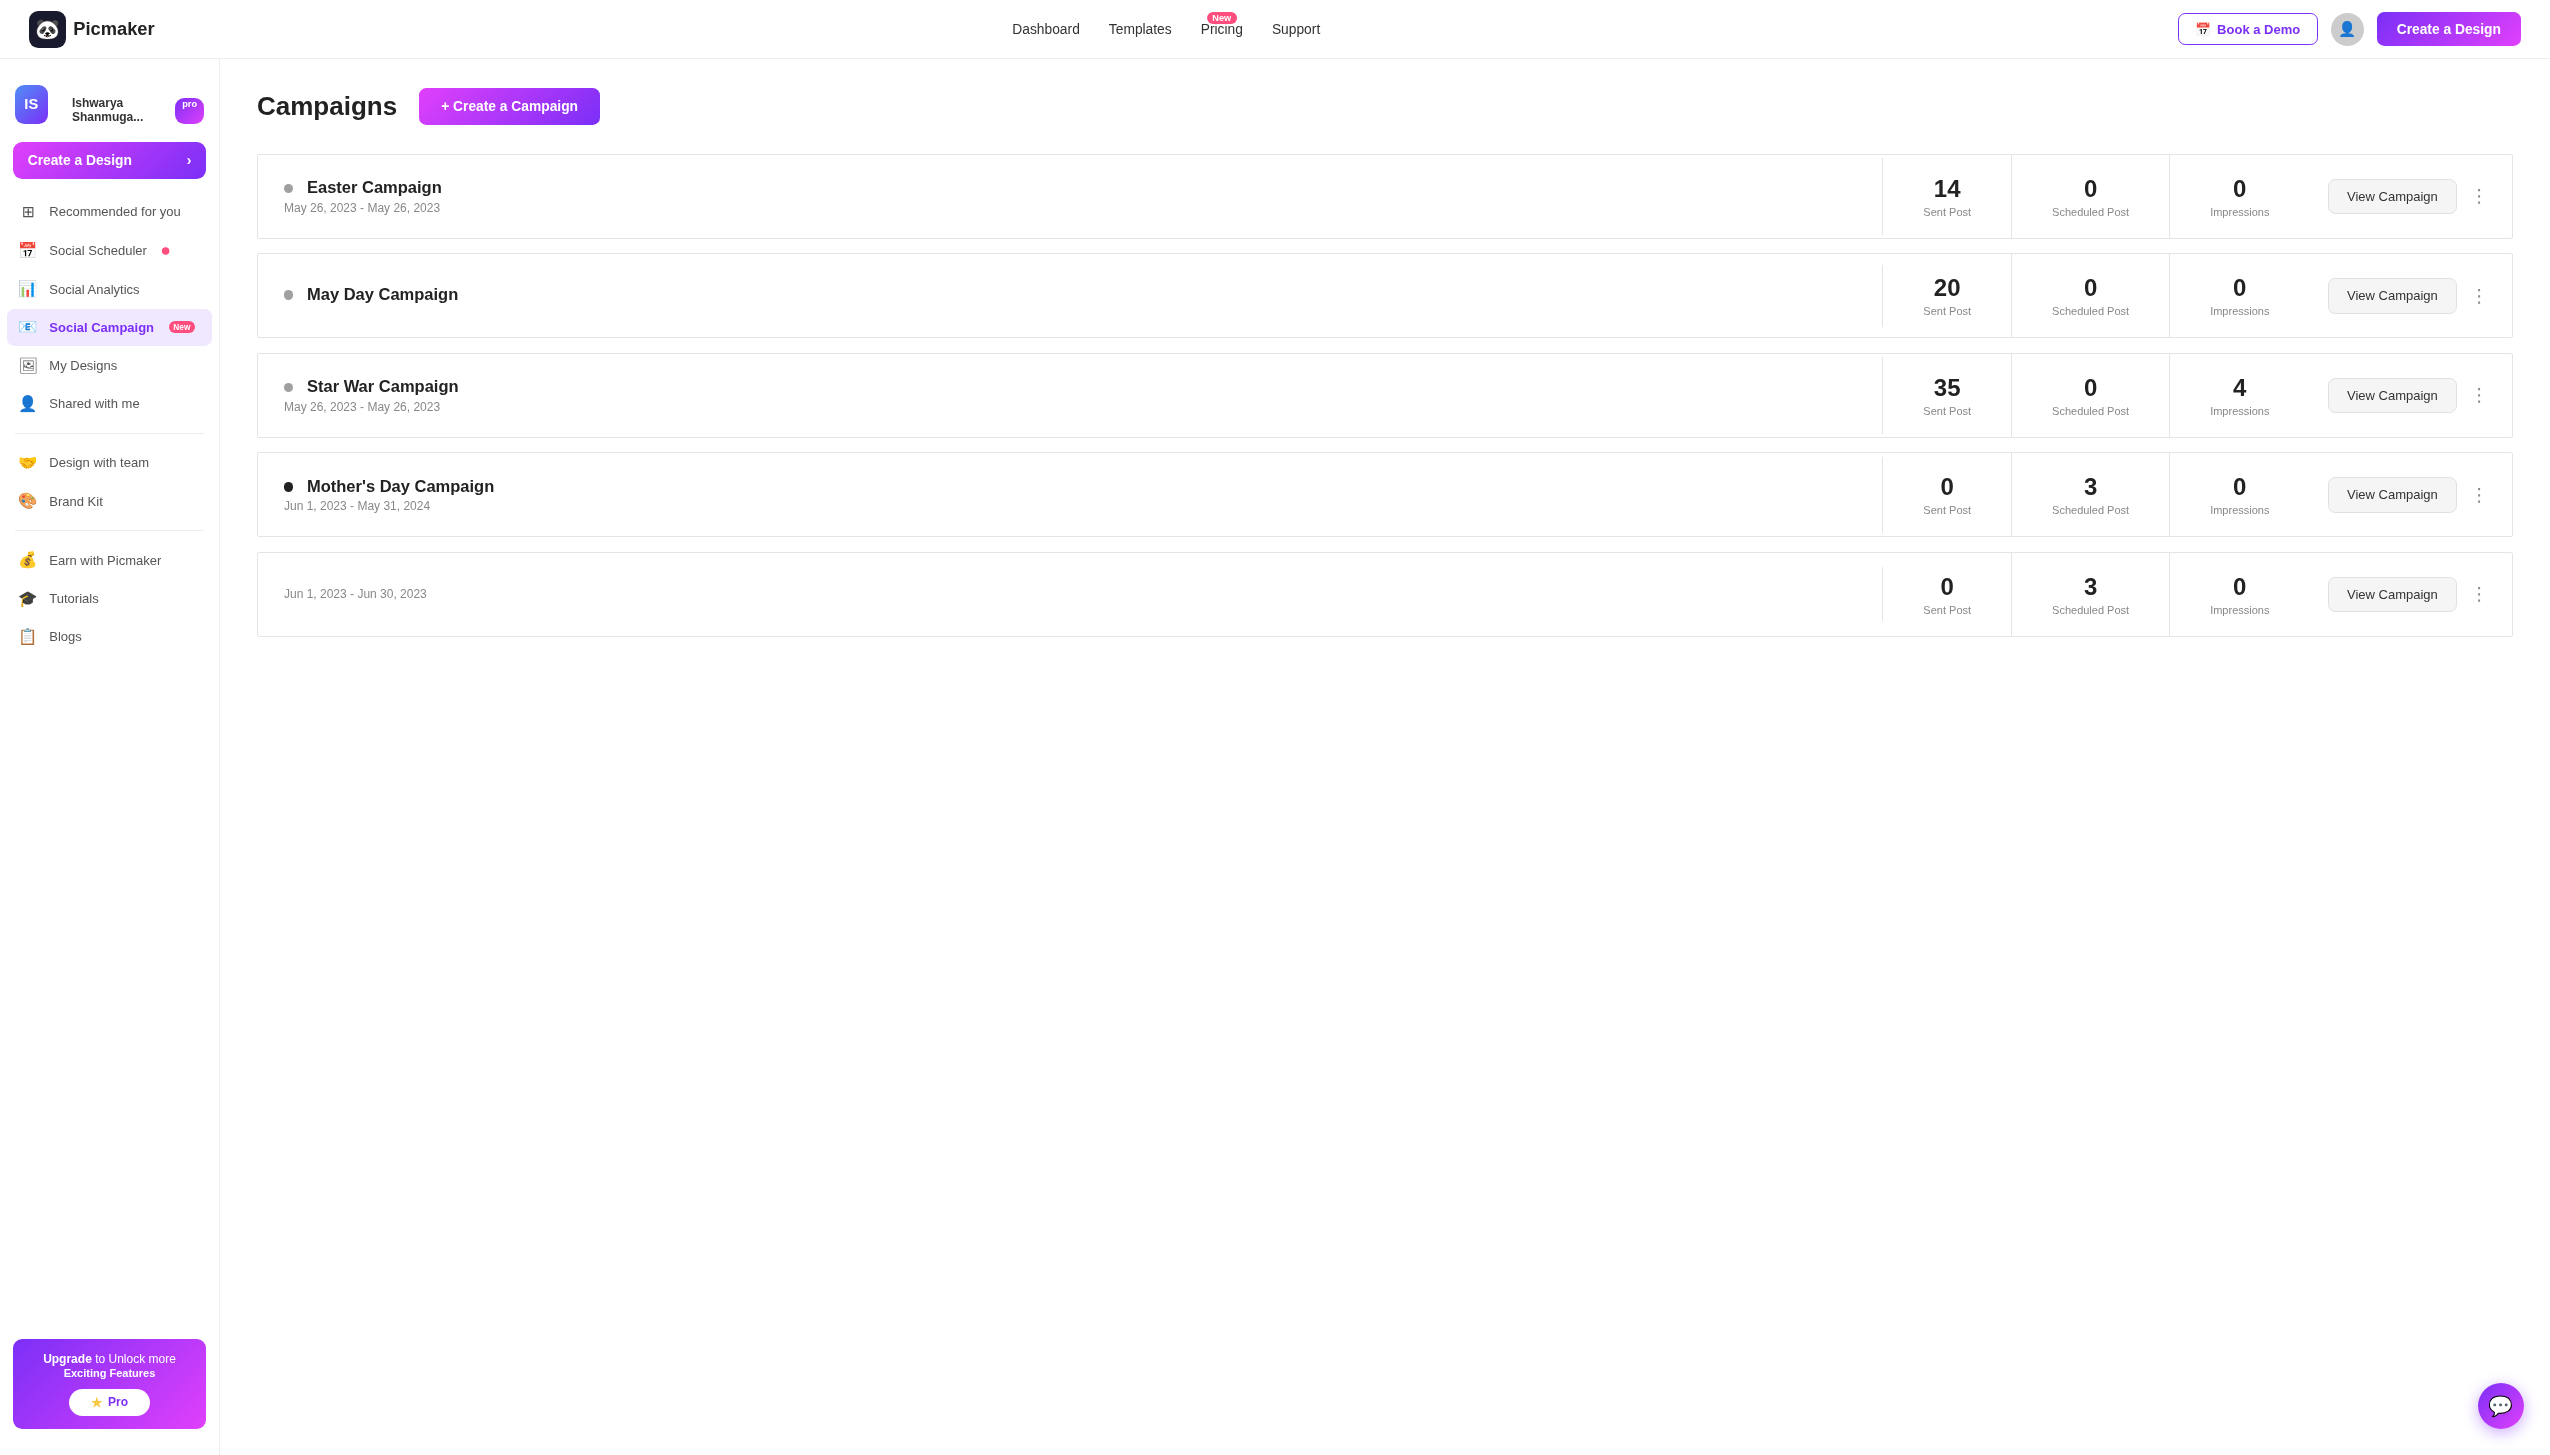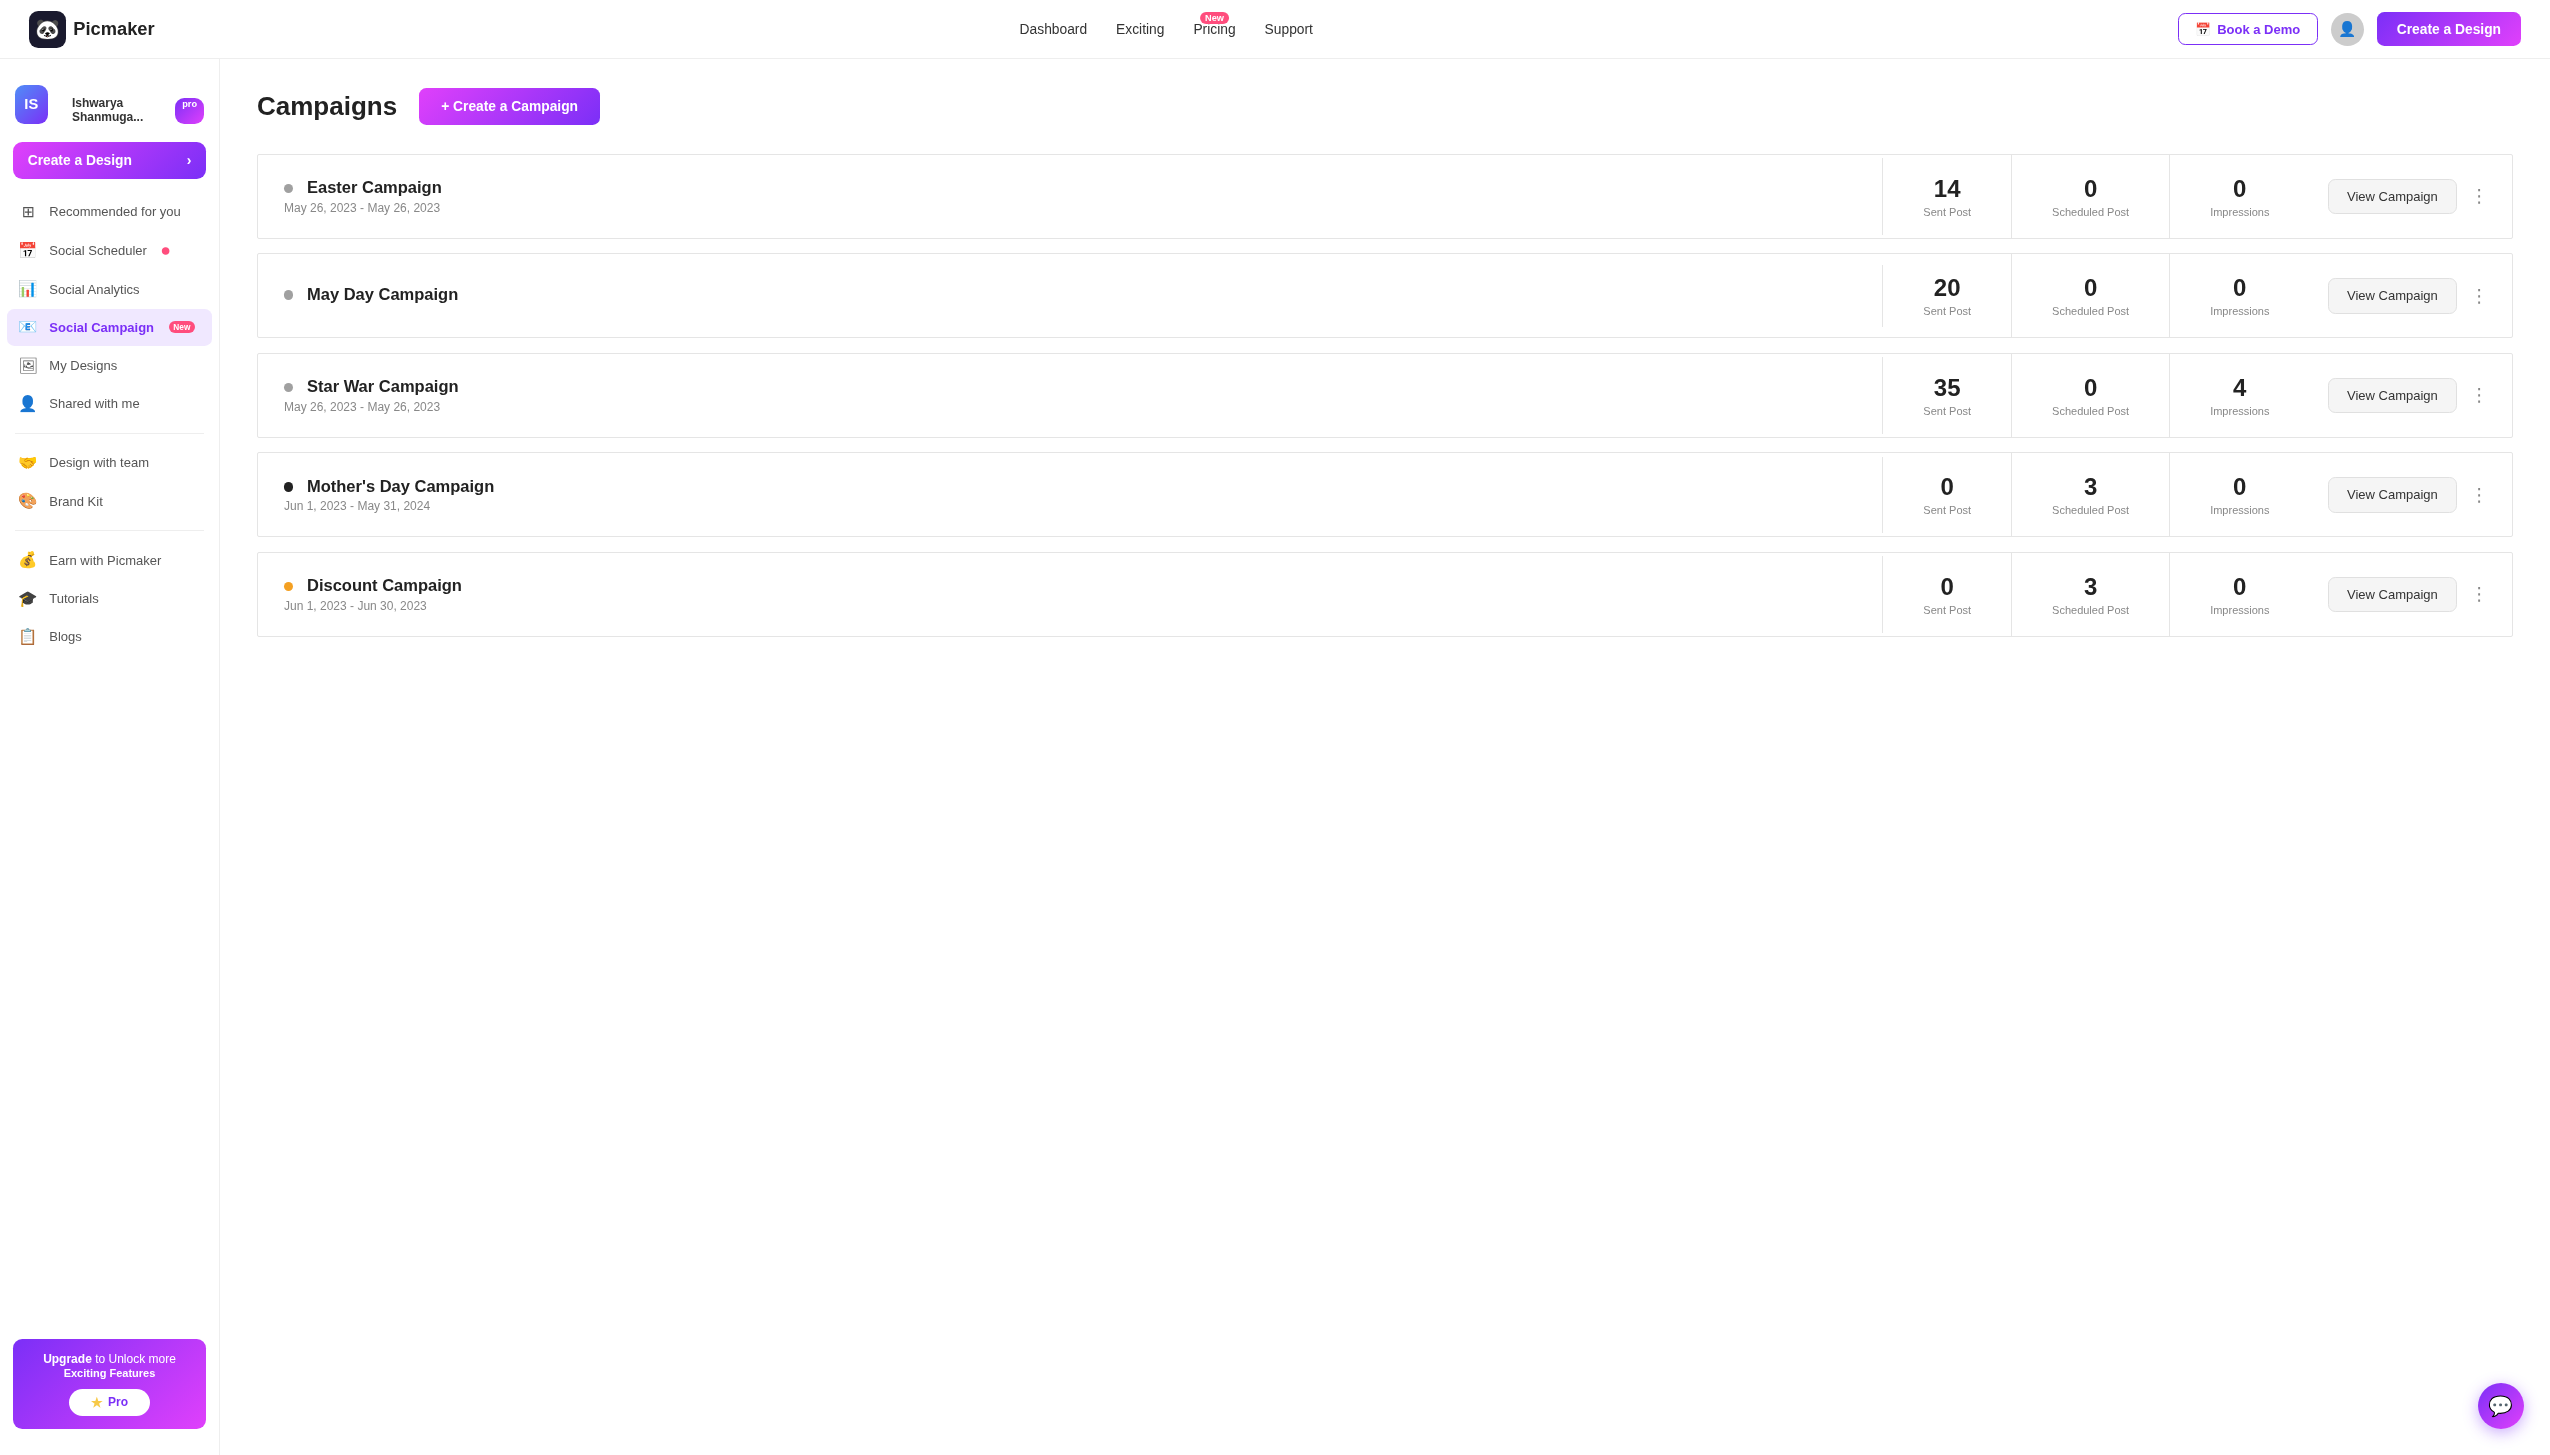--- a/index.html
+++ b/index.html
@@ -152,21 +152,21 @@
 </head>
 <body>
 
 <nav class="top-nav">
   <div class="nav-logo">
     <div class="logo-icon">🐼</div>
     <span class="logo-text">Picmaker</span>
   </div>
   <div class="nav-links">
     <a class="nav-link">Dashboard</a>
-    <a class="nav-link">Exciting</a>
+    <a class="nav-link">Templates</a>
     <div class="nav-pricing-wrap">
       <span class="new-badge">New</span>
       <a class="nav-link">Pricing</a>
     </div>
     <a class="nav-link">Support</a>
   </div>
   <div class="nav-actions">
     <button class="book-demo-btn">
       <span>📅</span>
       <span>Book a Demo</span>
@@ -378,24 +378,20 @@
           <div class="stat-label">Impressions</div>
         </div>
       </div>
       <div class="campaign-actions">
         <button class="view-campaign-btn">View Campaign</button>
         <button class="more-btn">⋮</button>
       </div>
     </div>
         <div class="campaign-card">
       <div class="campaign-info">
-        <div class="campaign-name">
-          <span class="campaign-dot" style="background:#f4a022"></span>
-          Discount Campaign
-        </div>
         <div class="campaign-dates">Jun 1, 2023 - Jun 30, 2023</div>
       </div>
       <div class="campaign-stats">
         <div class="stat-item">
           <div class="stat-value">0</div>
           <div class="stat-label">Sent Post</div>
         </div>
         <div class="stat-item">
           <div class="stat-value">3</div>
           <div class="stat-label">Scheduled Post</div>

